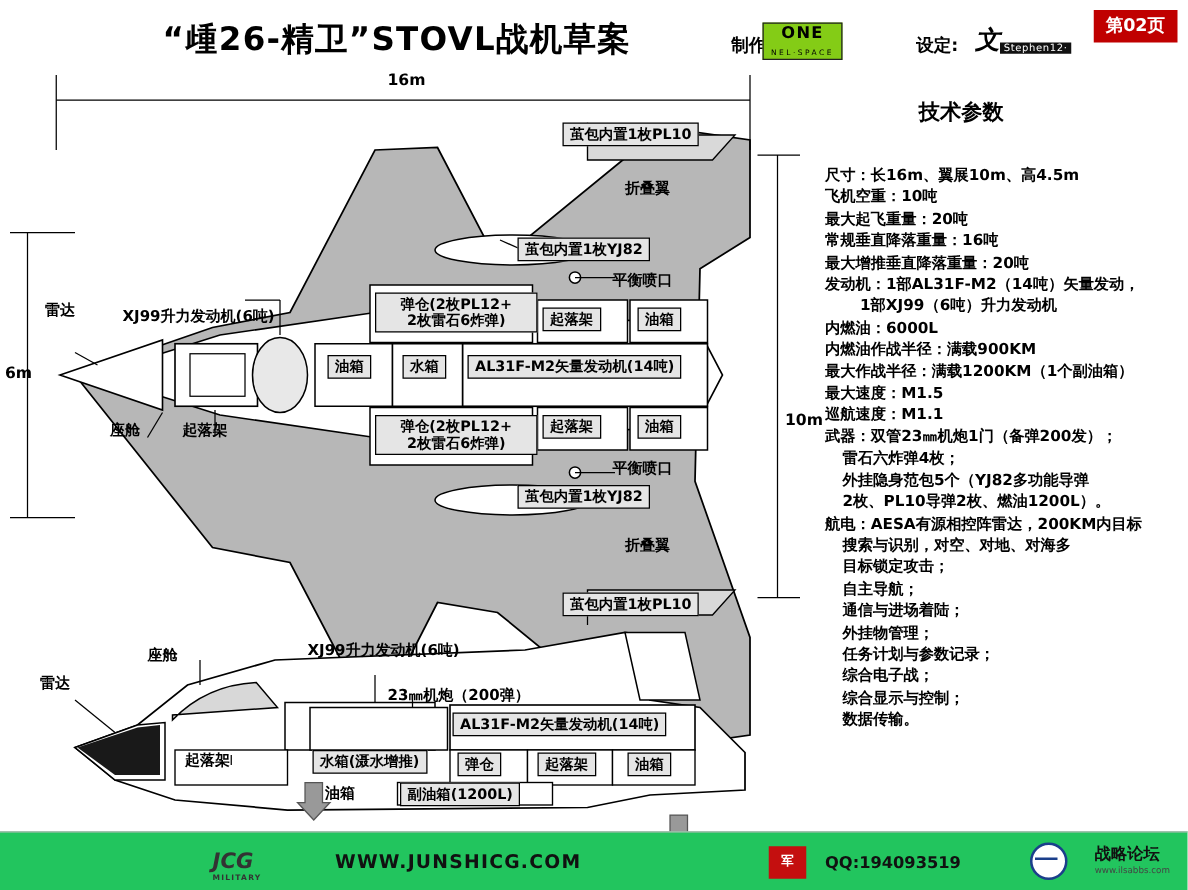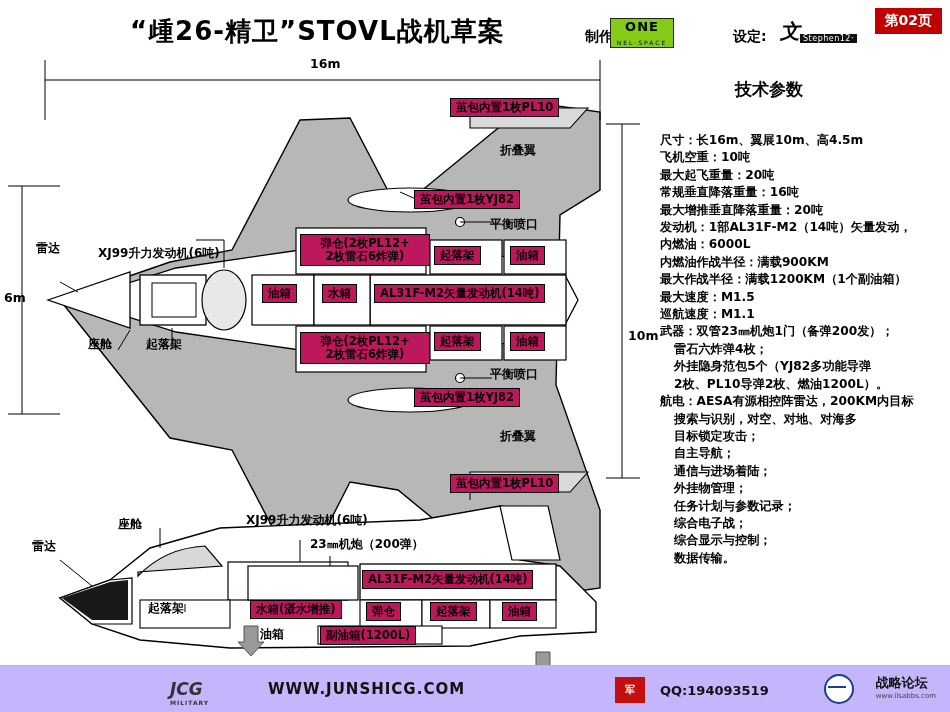--- a/index.html
+++ b/index.html
@@ -56,21 +56,21 @@
   .ind1 { padding-left:14px; }
   .ind2 { padding-left:28px; }
 
   
   svg.draw { position:absolute; left:0; top:0; }
 
   
   .lbl {
     position:absolute;
     border:1px solid #000;
-    background:#be185d;
+    background:#e5e5e5;
     font-size:11.5px;
     font-weight:bold;
     padding:2px 5px;
     white-space:nowrap;
     line-height:13px;
     text-align:center;
   }
   .lbl.two { line-height:13px; }
   .plain {
     position:absolute;
@@ -80,21 +80,21 @@
   }
   .dim {
     position:absolute;
     font-size:12.5px;
     font-weight:bold;
   }
 
   
   .footer {
     position:absolute; left:0; bottom:0; width:950px; height:46px;
-    background:#c4b5fd; border-top:1px solid #bbb;
+    background:#22c55e; border-top:1px solid #bbb;
   }
   .foot-url {
     position:absolute; left:268px; bottom:14px;
     font-size:15px; font-weight:bold; letter-spacing:1px; color:#111;
   }
   .foot-qq {
     position:absolute; left:660px; bottom:14px;
     font-size:13px; font-weight:bold; color:#111;
   }
   .foot-left-logo {
@@ -137,20 +137,21 @@
   <div class="page-badge">第02页</div>
 
   <div class="spec-title">技术参数</div>
   <div class="spec-list">
     <div>尺寸：长16m、翼展10m、高4.5m</div>
     <div>飞机空重：10吨</div>
     <div>最大起飞重量：20吨</div>
     <div>常规垂直降落重量：16吨</div>
     <div>最大增推垂直降落重量：20吨</div>
     <div>发动机：1部AL31F-M2（14吨）矢量发动，</div>
+    <div class="ind2">1部XJ99（6吨）升力发动机</div>
     <div>内燃油：6000L</div>
     <div>内燃油作战半径：满载900KM</div>
     <div>最大作战半径：满载1200KM（1个副油箱）</div>
     <div>最大速度：M1.5</div>
     <div>巡航速度：M1.1</div>
     <div>武器：双管23㎜机炮1门（备弹200发）；</div>
     <div class="ind1">雷石六炸弹4枚；</div>
     <div class="ind1">外挂隐身范包5个（YJ82多功能导弹</div>
     <div class="ind1">2枚、PL10导弹2枚、燃油1200L）。</div>
     <div>航电：AESA有源相控阵雷达，200KM内目标</div>
@@ -290,21 +291,21 @@
   <div class="lbl" style="left:434px; top:332px;">起落架</div>
   <div class="lbl" style="left:510px; top:332px;">油箱</div>
 
   <div class="plain" style="left:490px; top:366px;">平衡喷口</div>
   <div class="lbl" style="left:414px; top:388px;">茧包内置1枚YJ82</div>
   <div class="plain" style="left:500px; top:428px;">折叠翼</div>
   <div class="lbl" style="left:450px; top:474px;">茧包内置1枚PL10</div>
 
   <div class="plain" style="left:118px; top:516px;">座舱</div>
   <div class="plain" style="left:246px; top:512px;">XJ99升力发动机(6吨)</div>
-  <div class="plain" style="left:310px; top:536px;text-align:right;">23㎜机炮（200弹）</div>
+  <div class="plain" style="left:310px; top:548px;text-align:right;">23㎜机炮（200弹）</div>
   <div class="plain" style="left:32px; top:538px;">雷达</div>
   <div class="lbl" style="left:250px; top:600px;">水箱(滠水增推)</div>
   <div class="lbl" style="left:362px; top:570px;">AL31F-M2矢量发动机(14吨)</div>
   <div class="plain" style="left:148px; top:600px;">起落架</div>
   <div class="lbl" style="left:366px; top:602px;">弹仓</div>
   <div class="lbl" style="left:430px; top:602px;">起落架</div>
   <div class="lbl" style="left:502px; top:602px;">油箱</div>
   <div class="plain" style="left:260px; top:626px;">油箱</div>
   <div class="lbl" style="left:320px; top:626px;">副油箱(1200L)</div>
 

